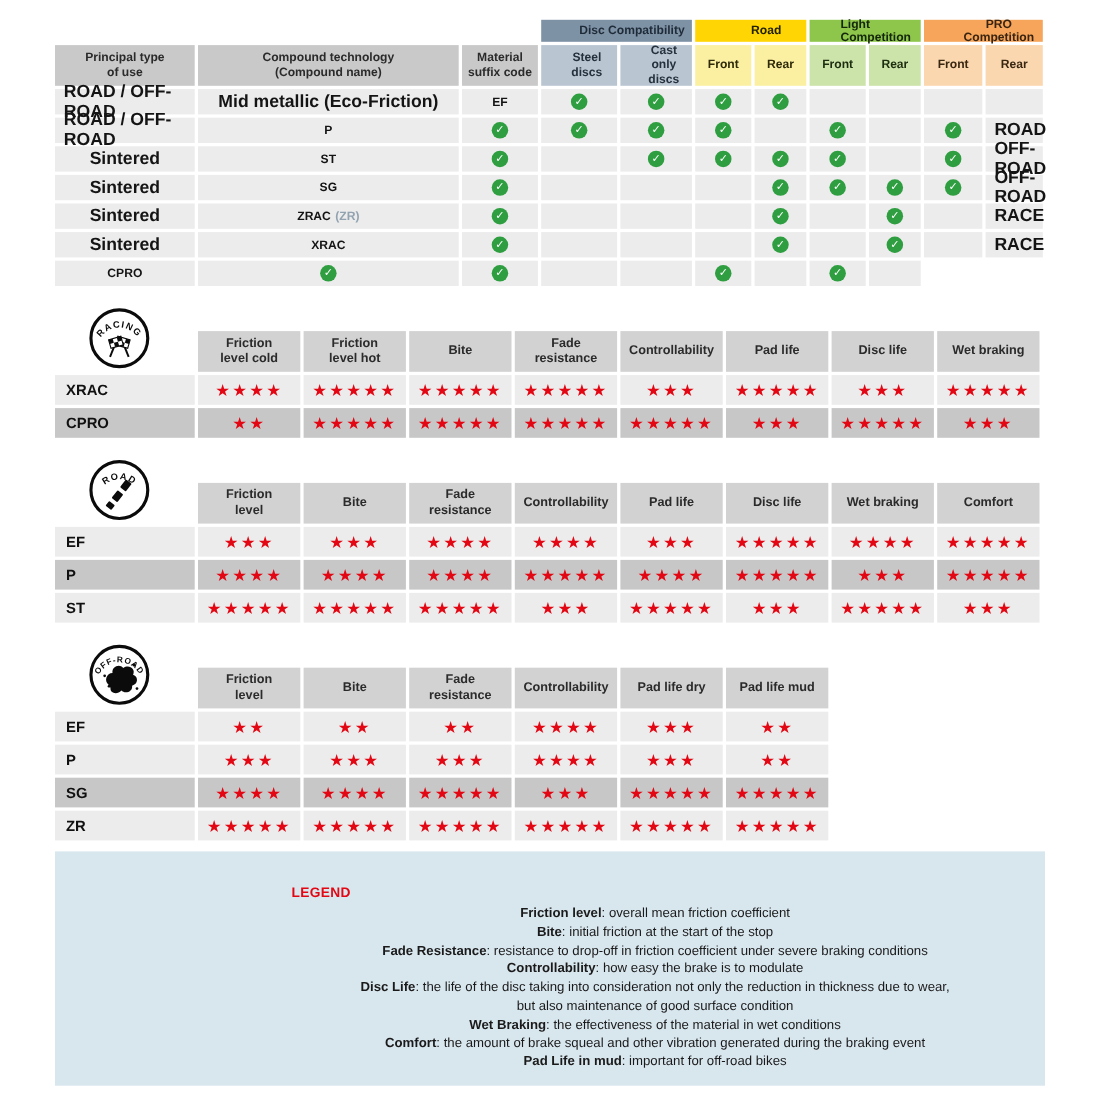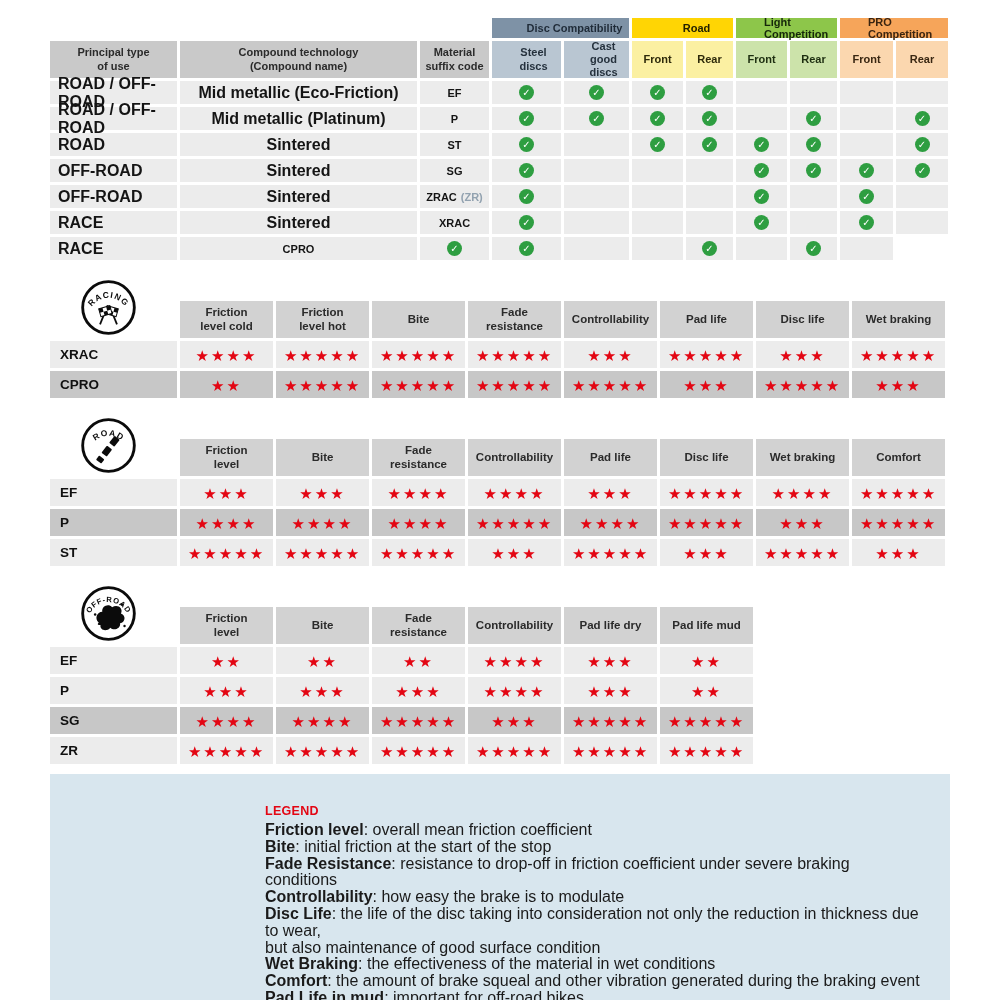--- a/index.html
+++ b/index.html
@@ -49,42 +49,42 @@
   .rating .star-cell { display: flex; align-items: center; justify-content: center;
     background: var(--row-gray); color: var(--star-red); font-size: 15px;
     letter-spacing: 2px; line-height: 1; padding-top: 1px; }
   .rating .hl { background: var(--row-highlight); }
 
   
   .legend { margin: 10px 50px 0; background: var(--legend-bg);
     padding: 30px 24px 14px 215px; }
   .legend-title { color: var(--star-red); font-size: 12.5px; font-weight: bold;
     margin-bottom: 4px; letter-spacing: .3px; }
-  .legend-line { font-size: 16px; color: #1a1a1a; line-height: 16.8px; }
+  .legend-line { font-size: 12px; color: #1a1a1a; line-height: 16.8px; text-align: center; }
   .legend-line b { font-weight: bold; }
 </style>
 </head>
 <body>
 
 <div class="page">
   <section class="compat" id="compat">
       <div class="spacer" style="grid-column: span 3;"></div>
       <div class="grp grp-disc" style="grid-column: span 2;">Disc Compatibility</div>
       <div class="grp grp-road" style="grid-column: span 2;">Road</div>
       <div class="grp grp-light" style="grid-column: span 2;">Light Competition</div>
-      <div class="grp grp-pro" style="grid-column: span 2;">PRO Competition</div>
+      <div class="grp grp-pro" style="grid-column: span 2; text-align: center;">PRO Competition</div>
       <div class="hcell hbase">Principal type
 of use</div>
       <div class="hcell hbase">Compound technology
 (Compound name)</div>
       <div class="hcell hbase">Material
 suffix code</div>
       <div class="hcell hsub-disc">Steel
 discs</div>
-      <div class="hcell hsub-disc">Cast good
+      <div class="hcell hsub-disc">Cast only
 discs</div>
       <div class="hcell hsub-road">Front</div>
       <div class="hcell hsub-road">Rear</div>
       <div class="hcell hsub-light">Front</div>
       <div class="hcell hsub-light">Rear</div>
       <div class="hcell hsub-pro">Front</div>
       <div class="hcell hsub-pro">Rear</div>
       <div class="cell use">ROAD / OFF-ROAD</div>
       <div class="cell tech">Mid metallic (Eco-Friction)</div>
       <div class="cell code">EF</div>
@@ -98,21 +98,20 @@
         <span class="chk">✓</span>
       </div>
       <div class="cell chk-cell">
         <span class="chk">✓</span>
       </div>
       <div class="cell chk-cell"></div>
       <div class="cell chk-cell"></div>
       <div class="cell chk-cell"></div>
       <div class="cell chk-cell"></div>
       <div class="cell use">ROAD / OFF-ROAD</div>
-      <div class="cell tech">Mid metallic (Platinum)</div>
       <div class="cell code">P</div>
       <div class="cell chk-cell">
         <span class="chk">✓</span>
       </div>
       <div class="cell chk-cell">
         <span class="chk">✓</span>
       </div>
       <div class="cell chk-cell">
         <span class="chk">✓</span>
       </div>

